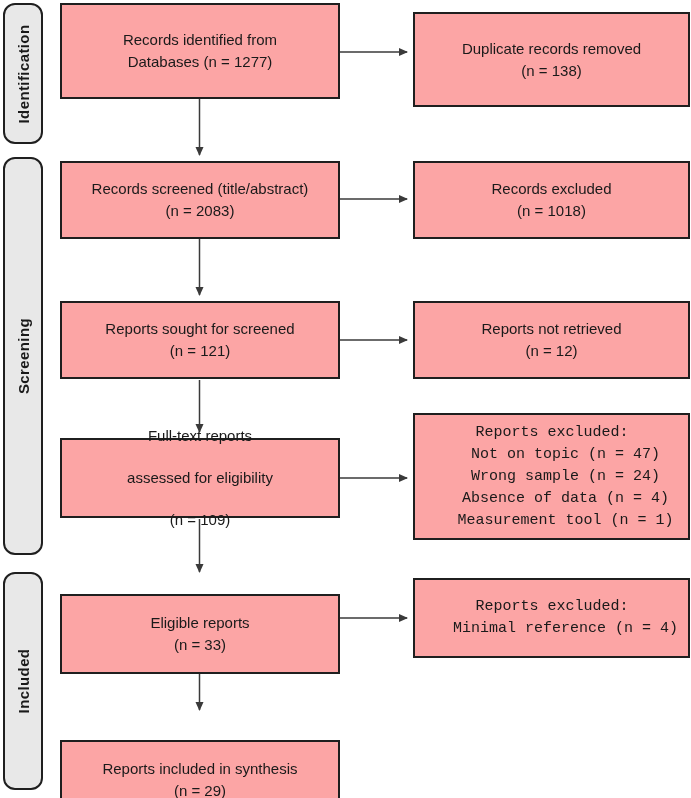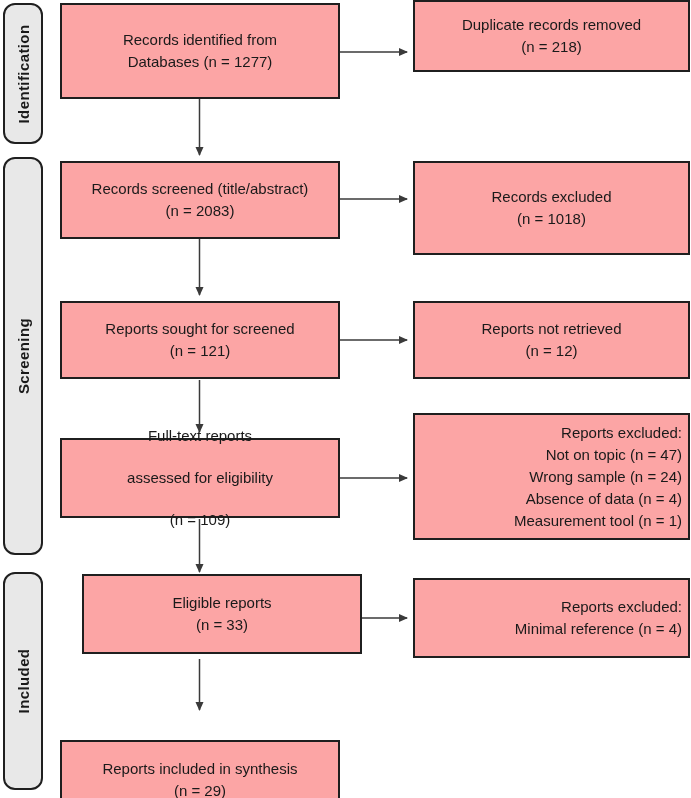--- a/index.html
+++ b/index.html
@@ -32,24 +32,25 @@
     display: flex;
     flex-direction: column;
     justify-content: center;
     align-items: center;
     text-align: center;
     font-size: 15px;
     line-height: 22px;
   }
   .flow-box.excl-list {
     justify-content: center;
-    align-items: flex-end;
+    align-items: center;
     text-align: left;
     padding-left: 7px;
     padding-right: 6px;
+    font-family: Liberation Mono, monospace;
   }
   .excl-item { padding-left: 27px; }
   .stage-pill {
     position: absolute;
     left: 3px;
     width: 40px;
     box-sizing: border-box;
     background: var(--stage-fill);
     border: 2px solid var(--box-border);
     border-radius: 12px;
@@ -63,26 +64,26 @@
     font-weight: bold;
     font-size: 15px;
     letter-spacing: 0.4px;
   }
   
   .mbox { left: 60px; width: 280px; }
   #box-records-identified { top: 3px;   height: 96px; }
   #box-records-screened   { top: 161px; height: 78px; }
   #box-reports-sought     { top: 301px; height: 78px; }
   #box-fulltext-assessed  { top: 438px; height: 80px; gap: 20px; }
-  #box-eligible-reports   { top: 574px; height: 80px; margin-left: 22px; }
+  #box-eligible-reports   { top: 594px; height: 80px; }
   #box-included-synthesis { top: 740px; height: 79px; }
   
   .rbox { left: 413px; width: 277px; }
-  #box-duplicates-removed    { top: 0;   height: 72px; }
-  #box-records-excluded      { top: 161px; height: 94px; }
+  #box-duplicates-removed    { top: 12px;   height: 95px; }
+  #box-records-excluded      { top: 161px; height: 78px; }
   #box-reports-not-retrieved { top: 301px; height: 78px; }
   #box-fulltext-excluded     { top: 413px; height: 127px; }
   #box-eligible-excluded     { top: 578px; height: 80px; }
   
   #stage-identification { top: 3px;   height: 141px; }
   #stage-screening      { top: 157px; height: 398px; }
   #stage-included       { top: 572px; height: 218px; }
   .arrow-line { stroke: var(--arrow-color); stroke-width: 1.5; }
 </style>
 </head>
@@ -141,21 +142,21 @@
     <div>Eligible reports</div>
     <div>(n = 33)</div>
   </div>
   <div class="flow-box mbox" id="box-included-synthesis">
     <div>Reports included in synthesis</div>
     <div>(n = 29)</div>
   </div>
 
   <div class="flow-box rbox" id="box-duplicates-removed">
     <div>Duplicate records removed</div>
-    <div>(n = 218)</div>
+    <div>(n = 138)</div>
   </div>
   <div class="flow-box rbox" id="box-records-excluded">
     <div>Records excluded</div>
     <div>(n = 1018)</div>
   </div>
   <div class="flow-box rbox" id="box-reports-not-retrieved">
     <div>Reports not retrieved</div>
     <div>(n = 12)</div>
   </div>
   <div class="flow-box rbox excl-list" id="box-fulltext-excluded">

